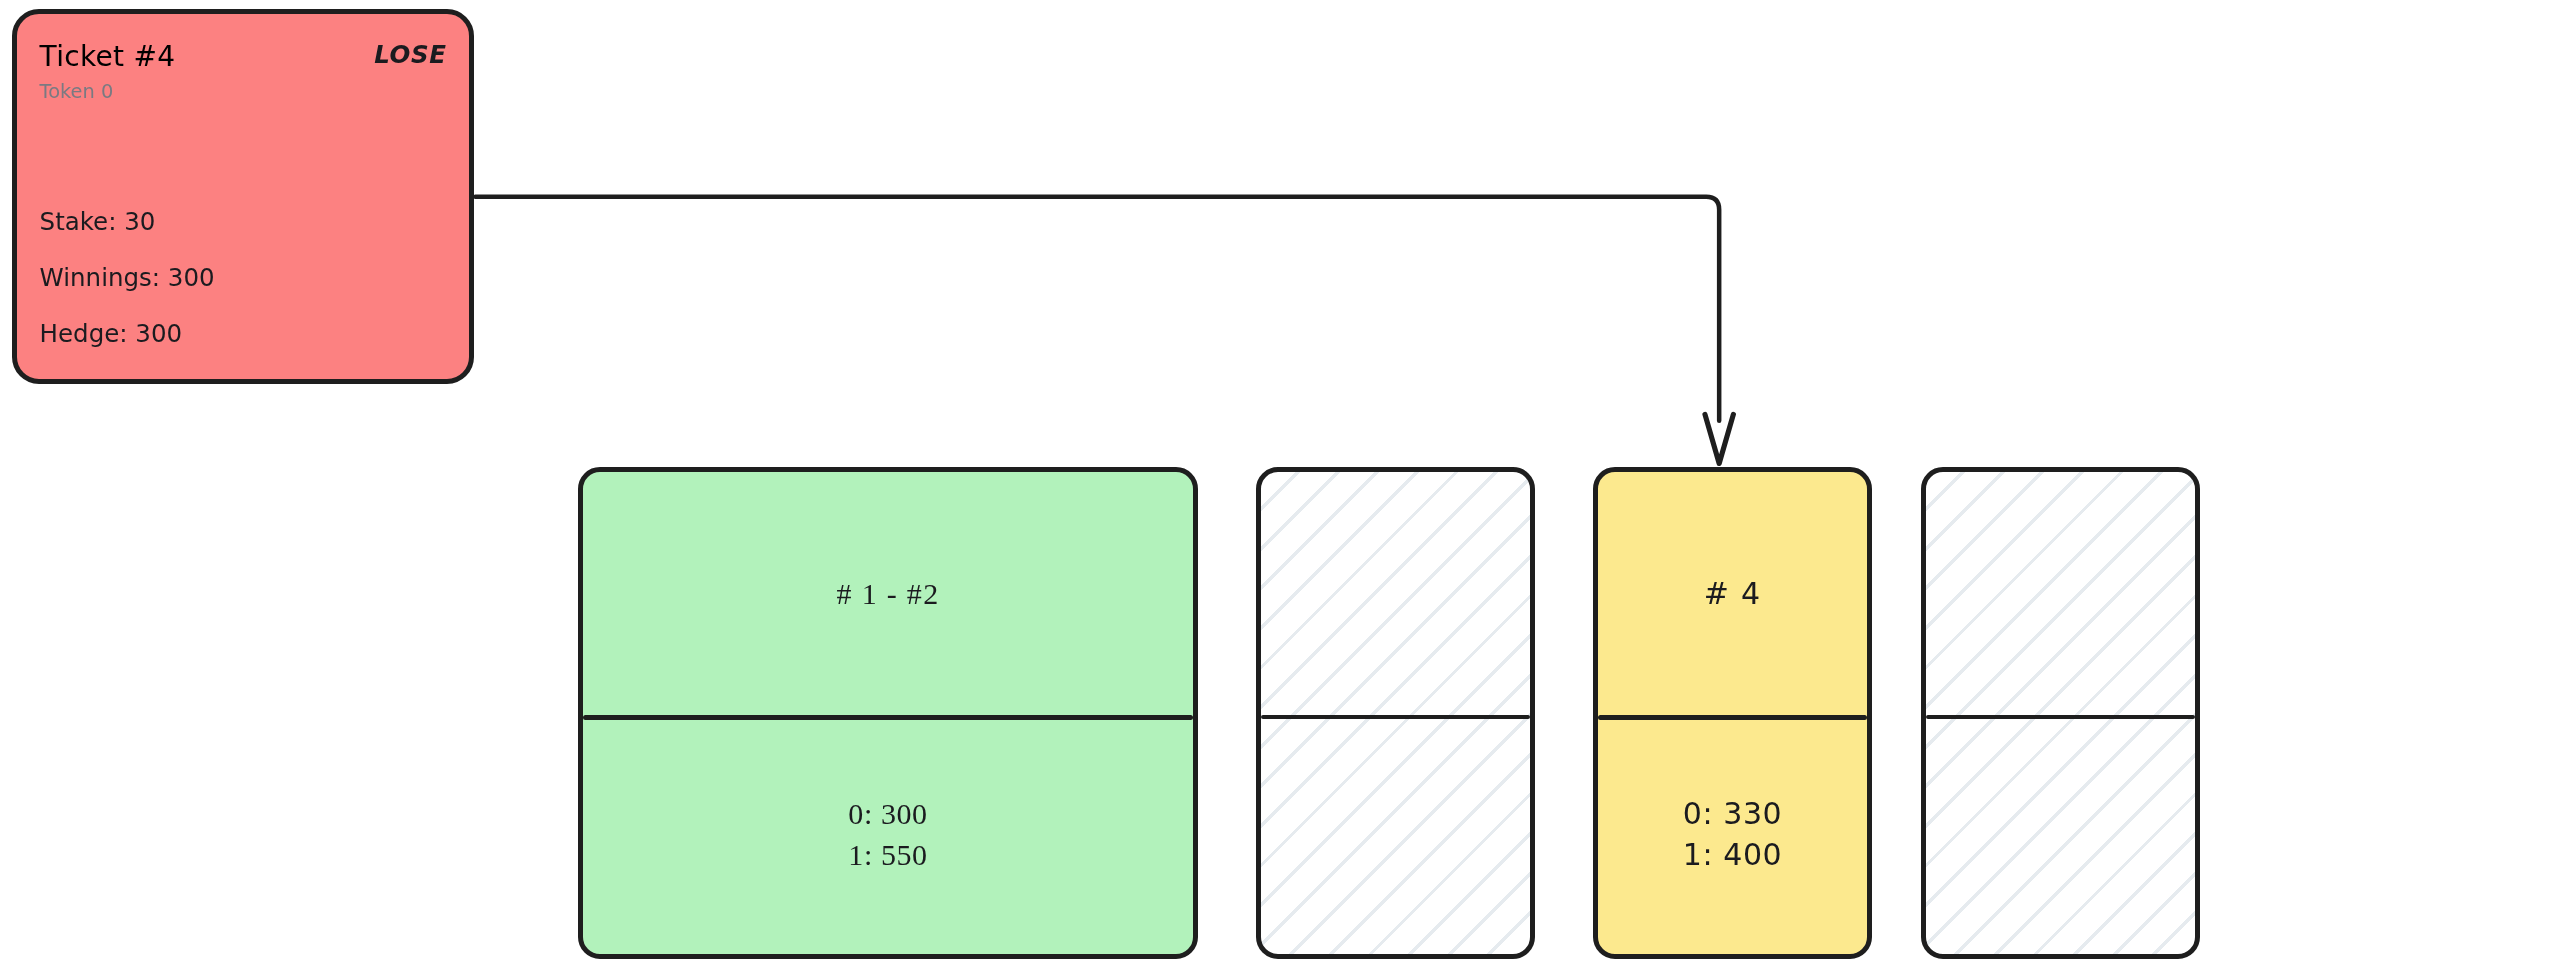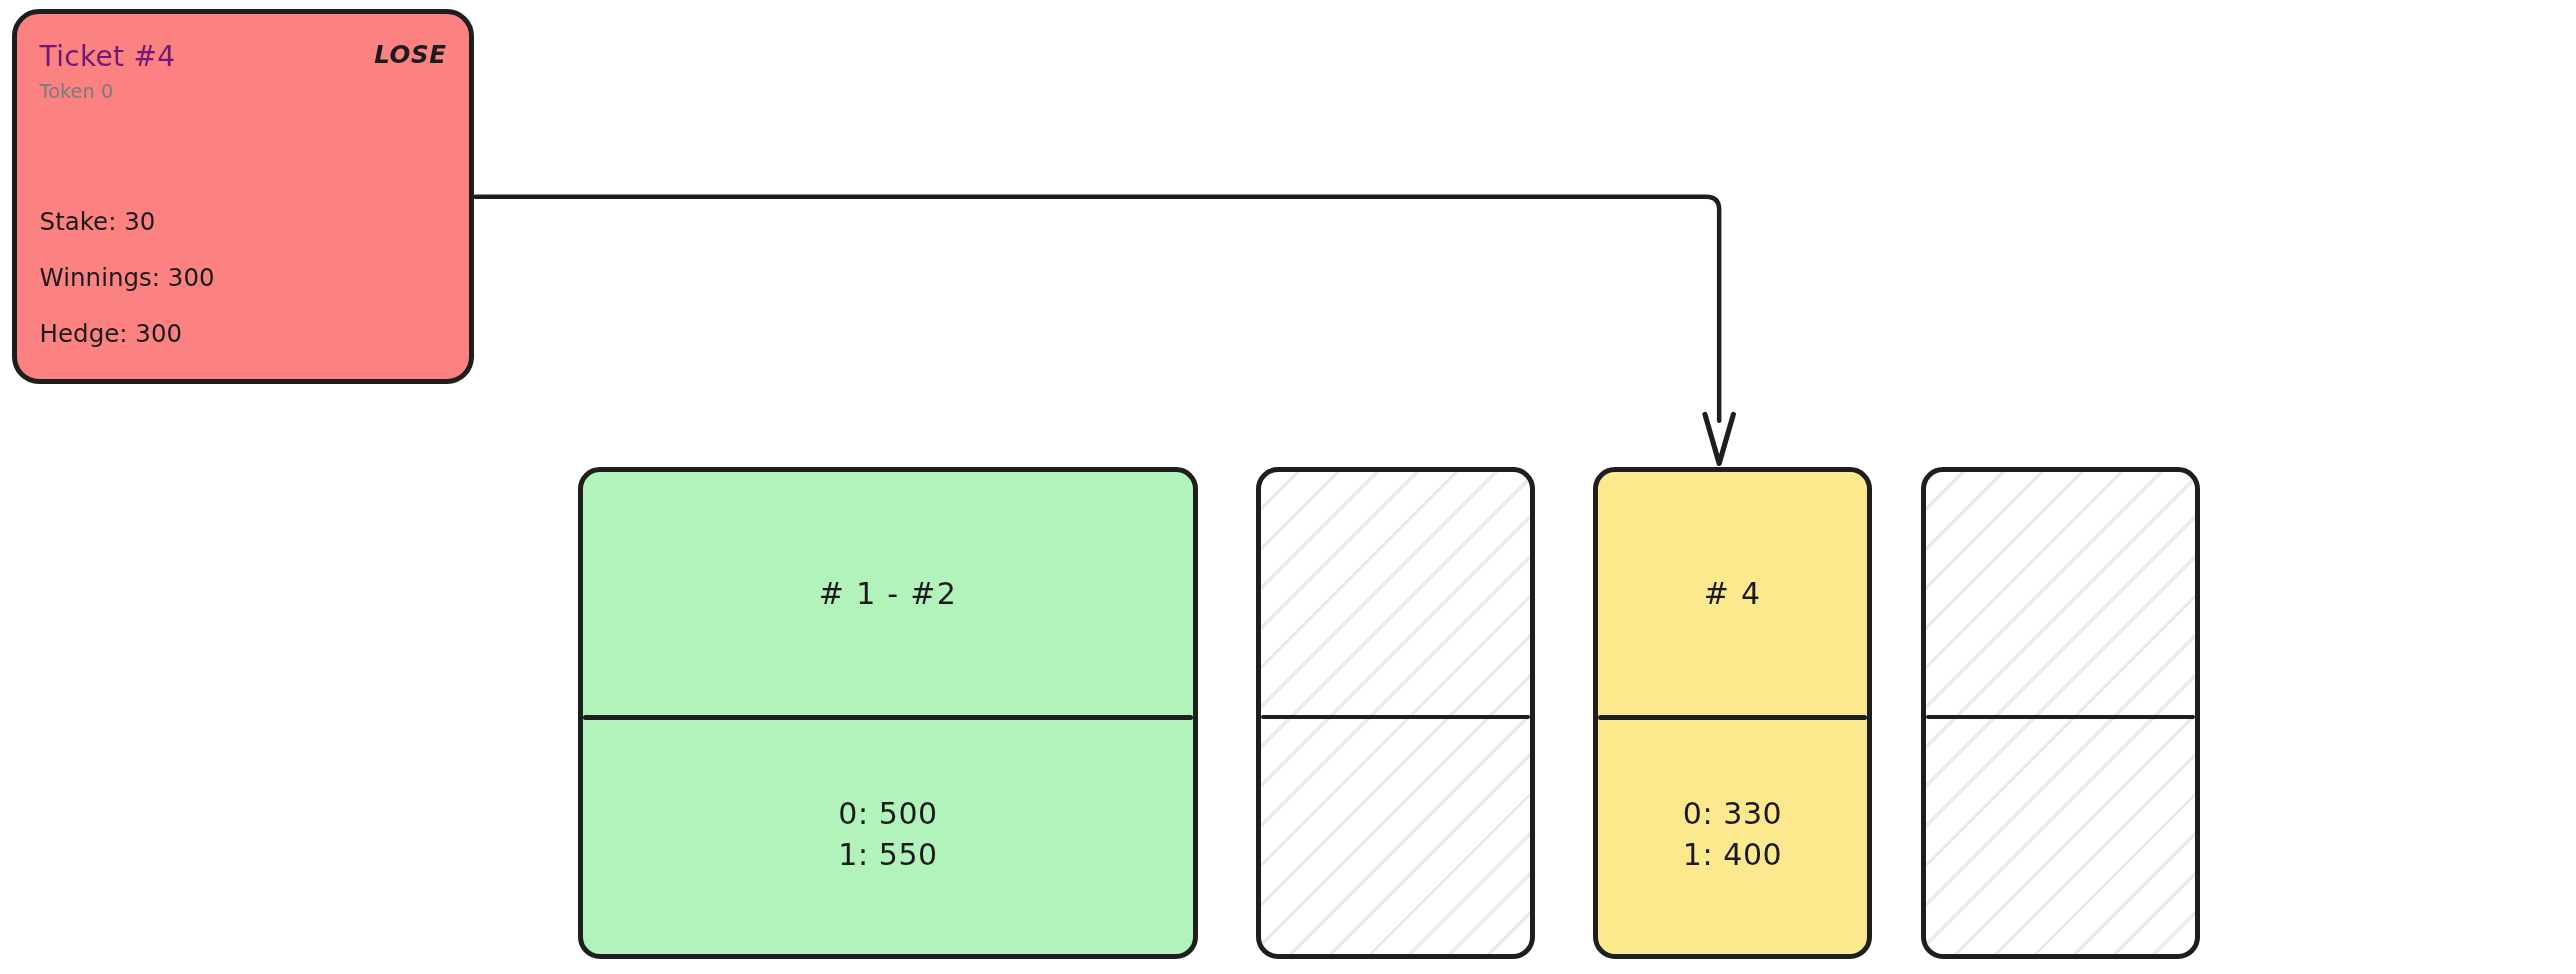--- a/index.html
+++ b/index.html
@@ -33,21 +33,21 @@
     left: 23px;
     top: 28px;
     right: 22px;
     display: flex;
     align-items: flex-start;
     justify-content: space-between;
   }
   .ticket-title {
     font-size: 28px;
     line-height: 1.05;
-    color: #701a75;
+    color: #000000;
     letter-spacing: 0.3px;
   }
   .ticket-result {
     font-size: 24.5px;
     line-height: 1.05;
     color: #1b1b1f;
     letter-spacing: 0.6px;
     font-style: italic;
     font-weight: 600;
     margin-left: 8px;
@@ -172,28 +172,28 @@
       <div class="stat-line">Winnings: 300</div>
       <div class="stat-line">Hedge: 300</div>
     </div>
   </div>
 
   <svg class="connector" viewBox="0 0 3990 1509">
     <path d="M 736 305 L 2643 305 Q 2663 305 2663 325 L 2663 652" fill="none" stroke="#1e1e1e" stroke-width="7" stroke-linecap="round" stroke-linejoin="round"></path>
     <path d="M 2641 642 L 2663 718 L 2685 642" fill="none" stroke="#1e1e1e" stroke-width="8" stroke-linecap="round" stroke-linejoin="round"></path>
   </svg>
 
-  <div class="slot filled-green" style="left:578px; width:620px; height:492px;">
+  <div class="slot filled-green" style="left:578px; width:620px; height:492px;font-family:Liberation Serif, serif;">
     <div class="slot-inner">
       <div class="slot-top">
         <span class="slot-label"># 1  -  #2</span>
       </div>
       <div class="slot-divider"></div>
       <div class="slot-bottom">
-        <span class="slot-value">0: 500</span>
+        <span class="slot-value">0: 300</span>
         <span class="slot-value">1: 550</span>
       </div>
     </div>
   </div>
 
   <div class="slot empty" style="left:1256px; width:279px; height:492px;">
     <div class="slot-inner">
       <div class="slot-top">
         <span class="slot-label"></span>
       </div>

